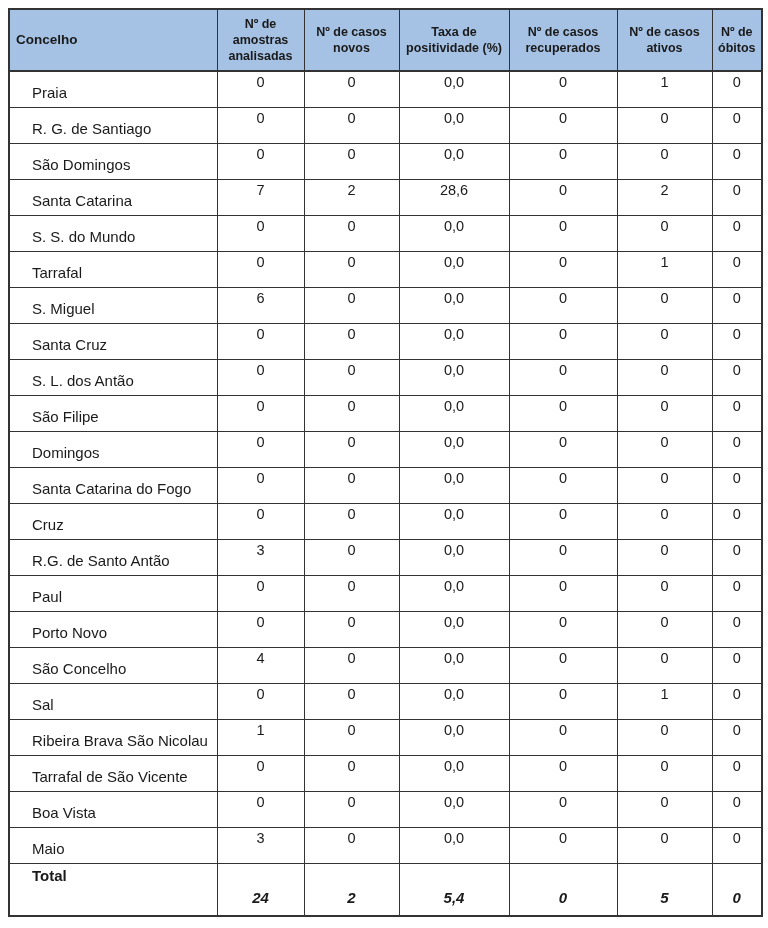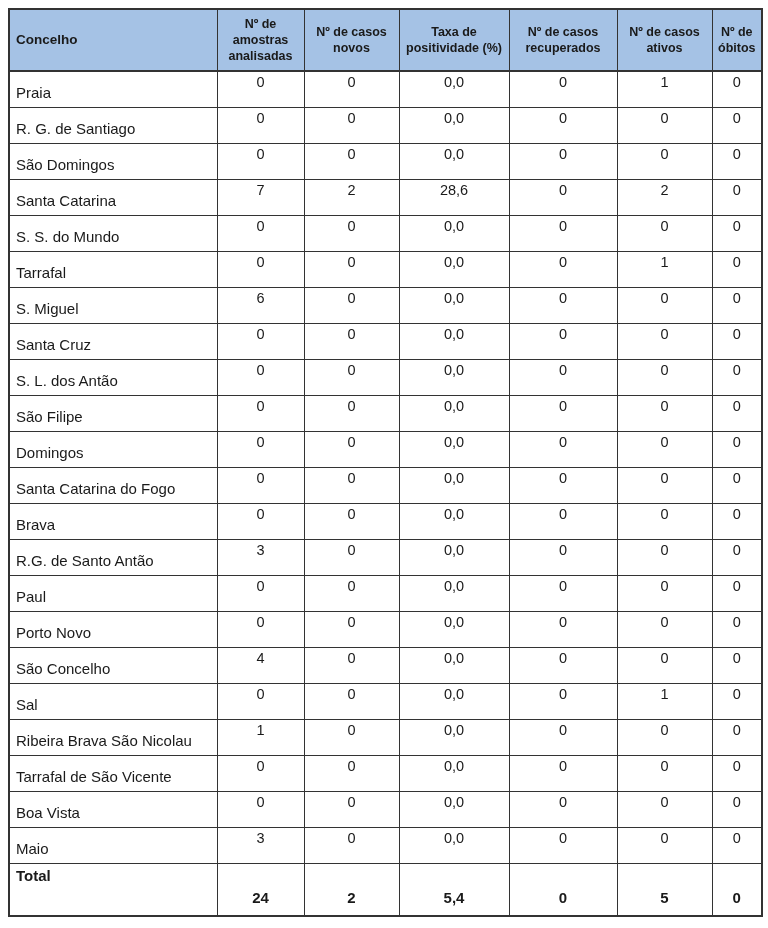--- a/index.html
+++ b/index.html
@@ -41,39 +41,40 @@
     text-align: left;
     padding-left: 6px;
     font-size: 13.5px;
     margin-left: 24px;
   }
   tbody td { height: 36px; }
   td.name {
     font-size: 15px;
     text-align: left;
     vertical-align: bottom;
-    padding: 0 4px 6px 6px;
+    padding: 0 4px 6px 22px;
     white-space: nowrap;
   }
   td.num {
     font-size: 14.5px;
     text-align: center;
     vertical-align: top;
     padding-top: 2px;
   }
   tr.total-row td { height: 53px; font-weight: bold; }
   tr.total-row td.name {
     vertical-align: top;
     padding-top: 3px;
     font-size: 15px;
   }
   tr.total-row td.num {
     vertical-align: middle;
     padding-top: 17px;
     font-size: 15px;
+    font-style: italic;
   }
 </style>
 </head>
 <body>
 
 <div class="page">
   <table class="covid-table">
     <colgroup>
       <col class="c0">
         <col class="c1">
@@ -197,21 +198,21 @@
         <tr>
           <td class="name">Santa Catarina do Fogo</td>
           <td class="num">0</td>
           <td class="num">0</td>
           <td class="num">0,0</td>
           <td class="num">0</td>
           <td class="num">0</td>
           <td class="num">0</td>
         </tr>
         <tr>
-          <td class="name">Brava</td>
+          <td class="name">Cruz</td>
           <td class="num">0</td>
           <td class="num">0</td>
           <td class="num">0,0</td>
           <td class="num">0</td>
           <td class="num">0</td>
           <td class="num">0</td>
         </tr>
         <tr>
           <td class="name">R.G. de Santo Antão</td>
           <td class="num">3</td>

